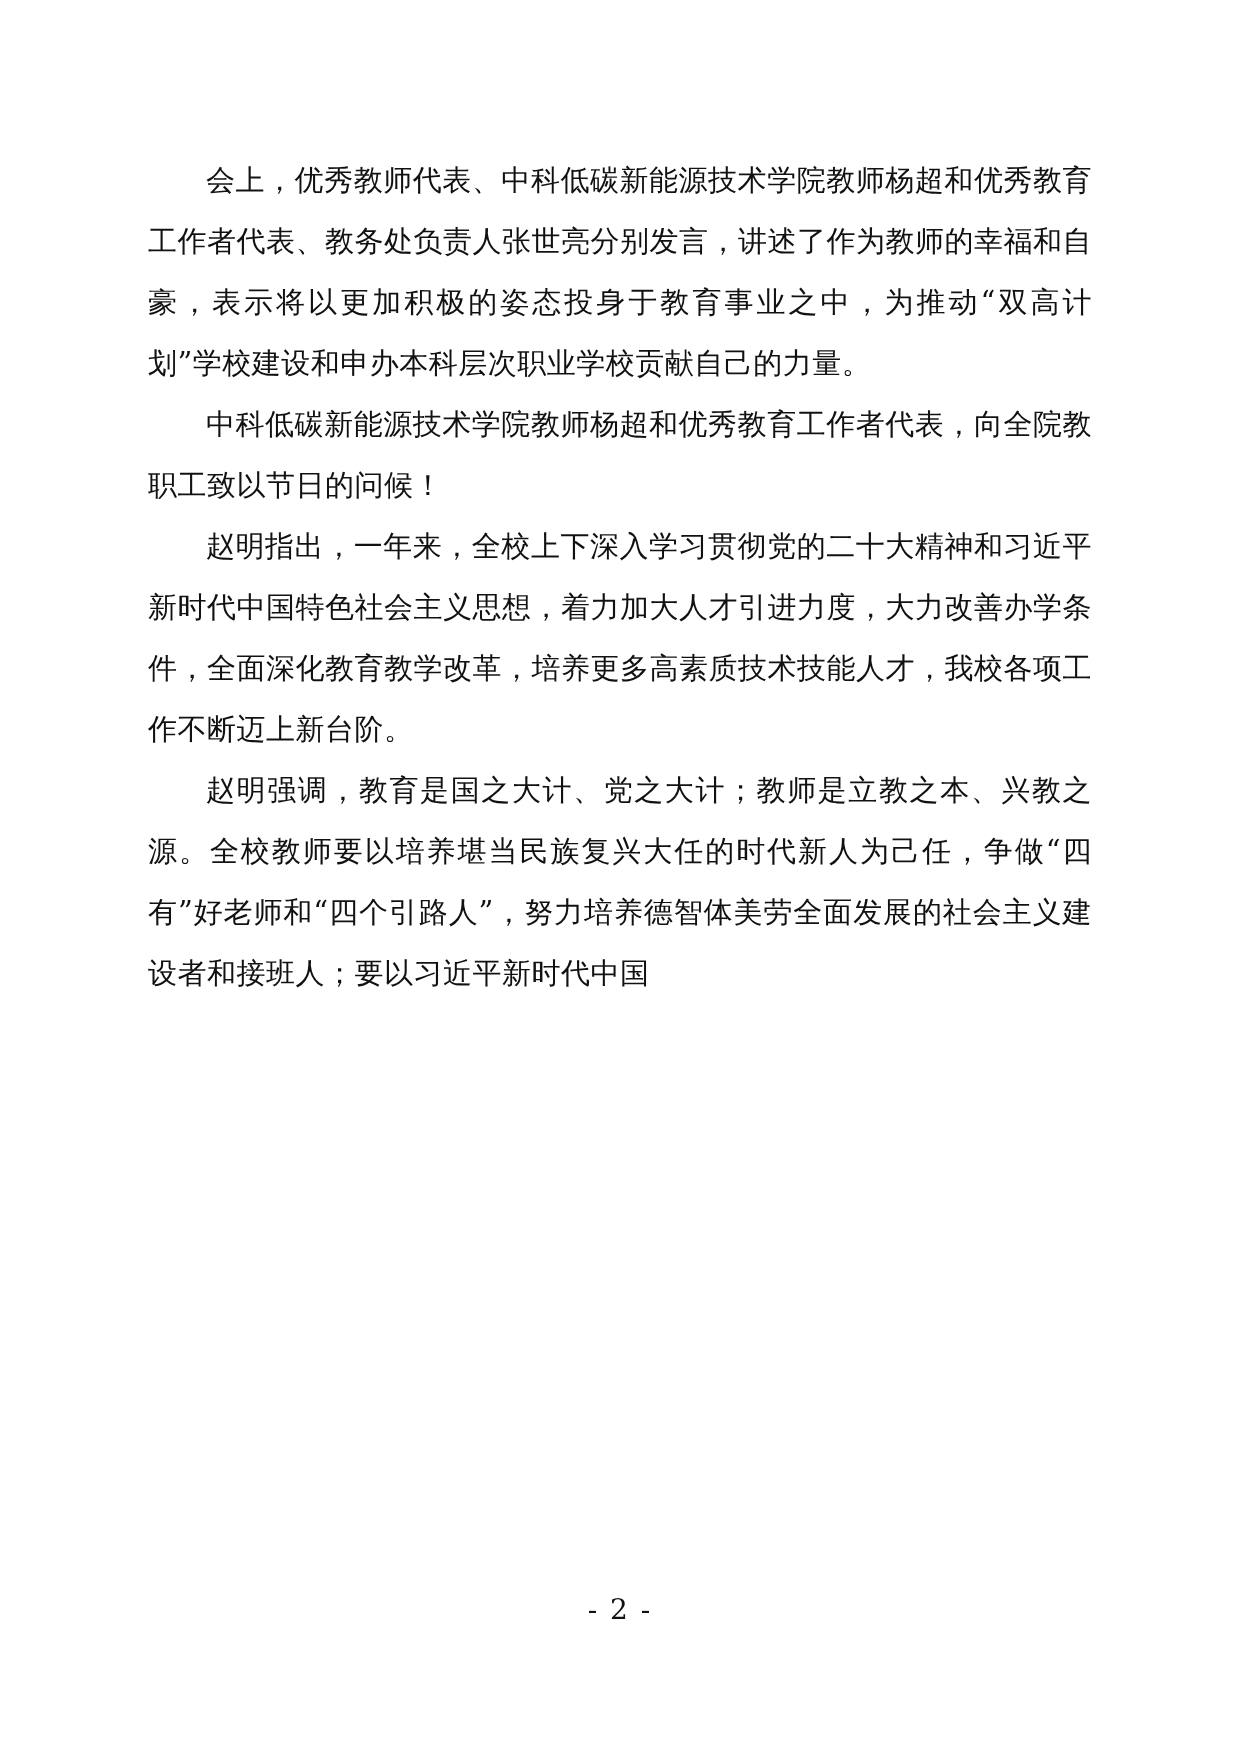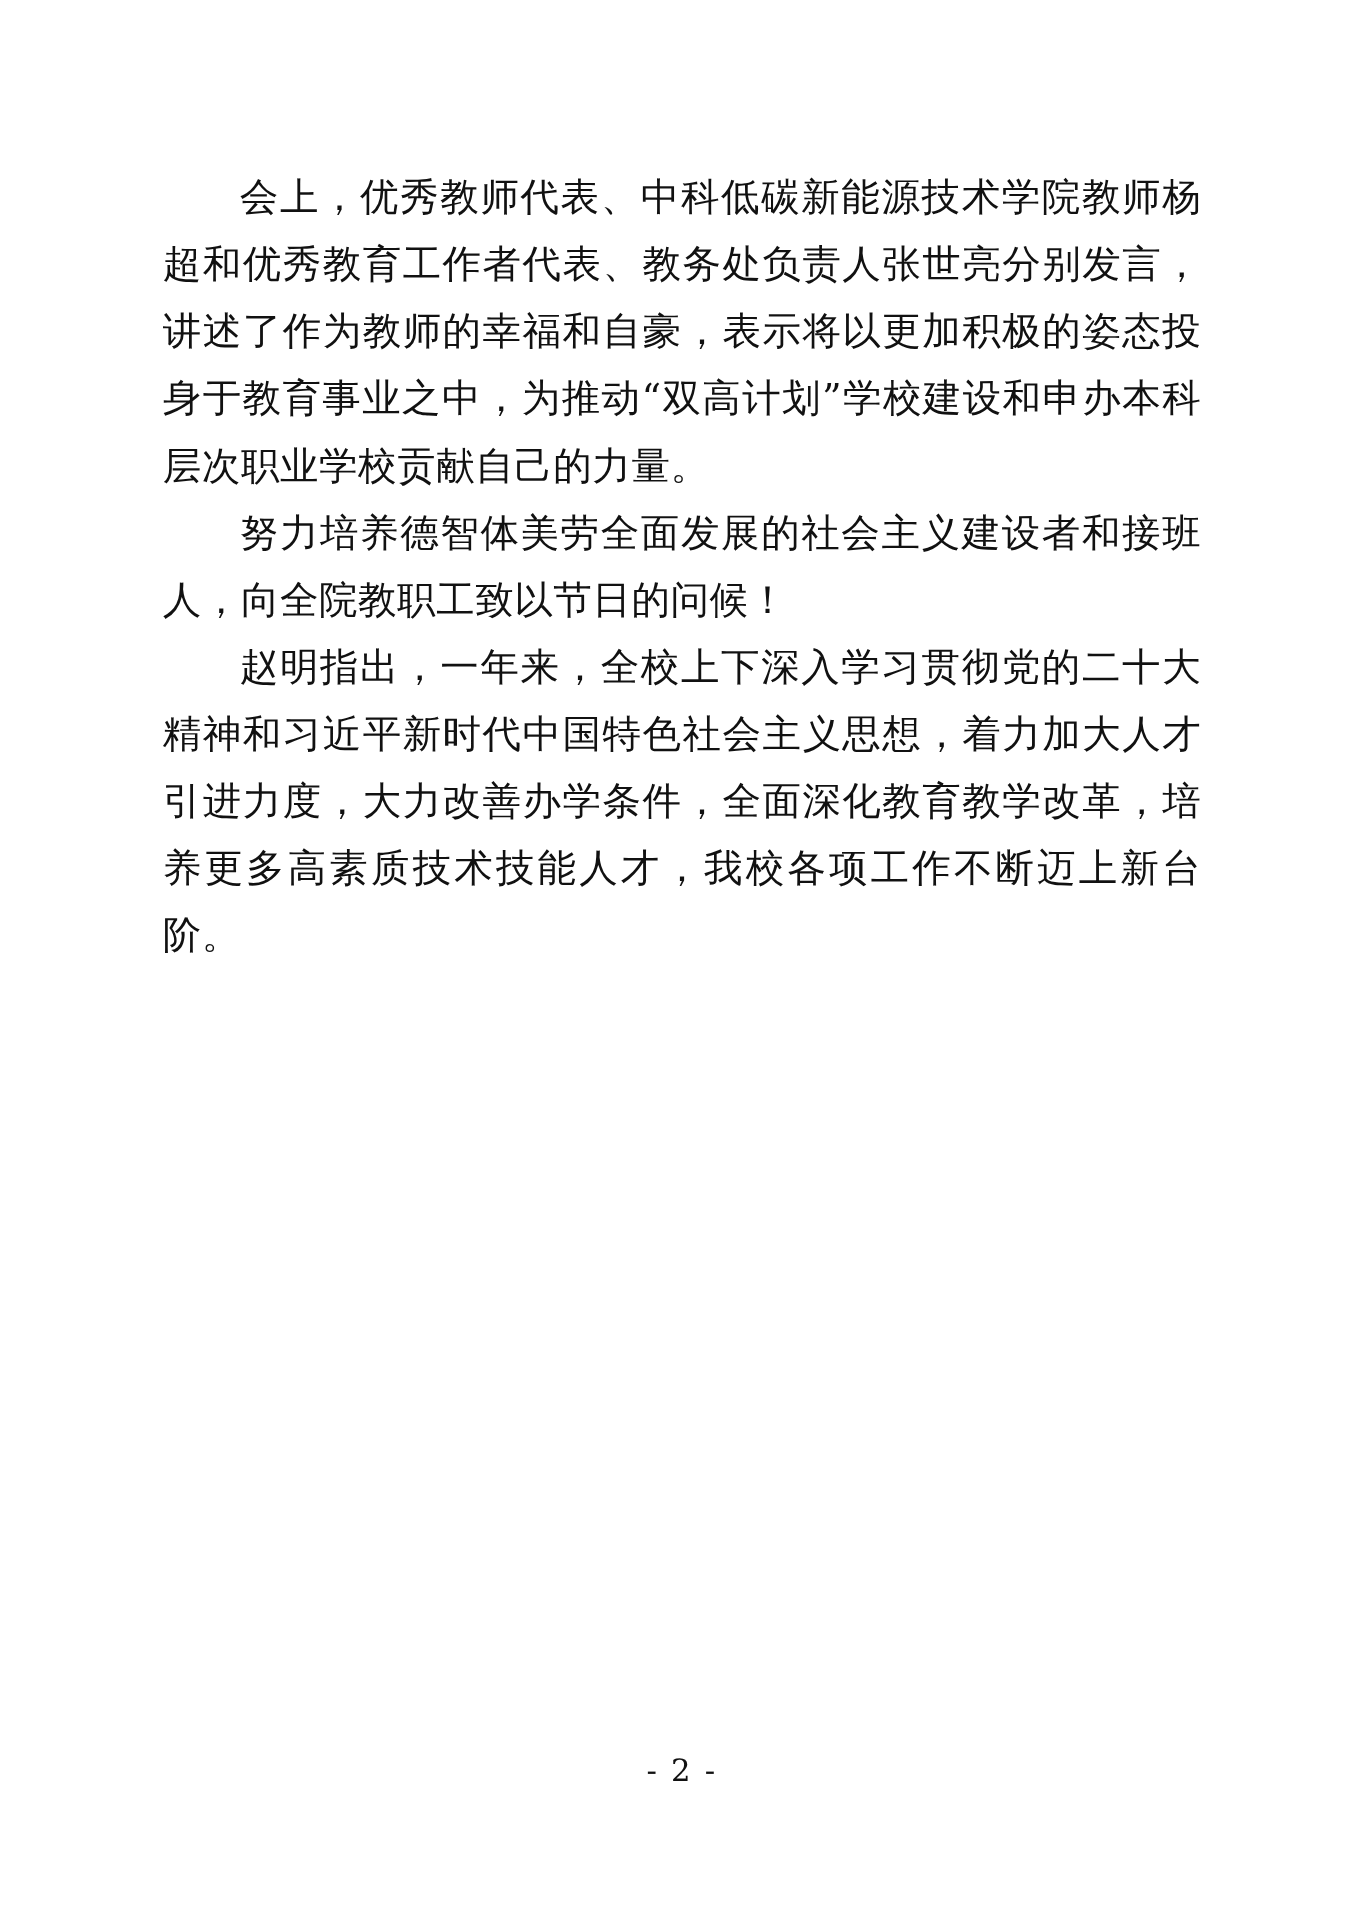--- a/index.html
+++ b/index.html
@@ -22,21 +22,21 @@
     height: 1754px;
     box-sizing: border-box;
     padding: 150px 148px 0 148px;
     background: #ffffff;
   }
   .body-text {
     width: 944px;
     margin: 0 auto;
   }
   .para {
-    font-size: 35px;
+    font-size: 29px;
     line-height: 61px;
     text-align: justify;
     text-justify: inter-ideograph;
     text-indent: 2em;
     margin: 0 0 0 0;
     letter-spacing: 0.5px;
     color: #111111;
     font-family: "DejaVu Serif", "Liberation Serif", serif;
   }
   .footer {
@@ -50,17 +50,18 @@
     color: #111111;
     font-family: "DejaVu Serif", "Liberation Serif", serif;
   }
 </style>
 </head>
 <body>
 
 <div class="page">
   <div class="body-text">
     <p class="para">会上，优秀教师代表、中科低碳新能源技术学院教师杨超和优秀教育工作者代表、教务处负责人张世亮分别发言，讲述了作为教师的幸福和自豪，表示将以更加积极的姿态投身于教育事业之中，为推动“双高计划”学校建设和申办本科层次职业学校贡献自己的力量。</p>
-    <p class="para">努力培养德智体美劳全面发展的社会主义建设者和接班人，向全院教职工致以节日的问候！</p>
+    <p class="para">中科低碳新能源技术学院教师杨超和优秀教育工作者代表，向全院教职工致以节日的问候！</p>
     <p class="para">赵明指出，一年来，全校上下深入学习贯彻党的二十大精神和习近平新时代中国特色社会主义思想，着力加大人才引进力度，大力改善办学条件，全面深化教育教学改革，培养更多高素质技术技能人才，我校各项工作不断迈上新台阶。</p>
+    <p class="para">赵明强调，教育是国之大计、党之大计；教师是立教之本、兴教之源。全校教师要以培养堪当民族复兴大任的时代新人为己任，争做“四有”好老师和“四个引路人”，努力培养德智体美劳全面发展的社会主义建设者和接班人；要以习近平新时代中国</p>
   </div>
   <div class="footer">- 2 -</div>
 </div>
 
 </body></html>

